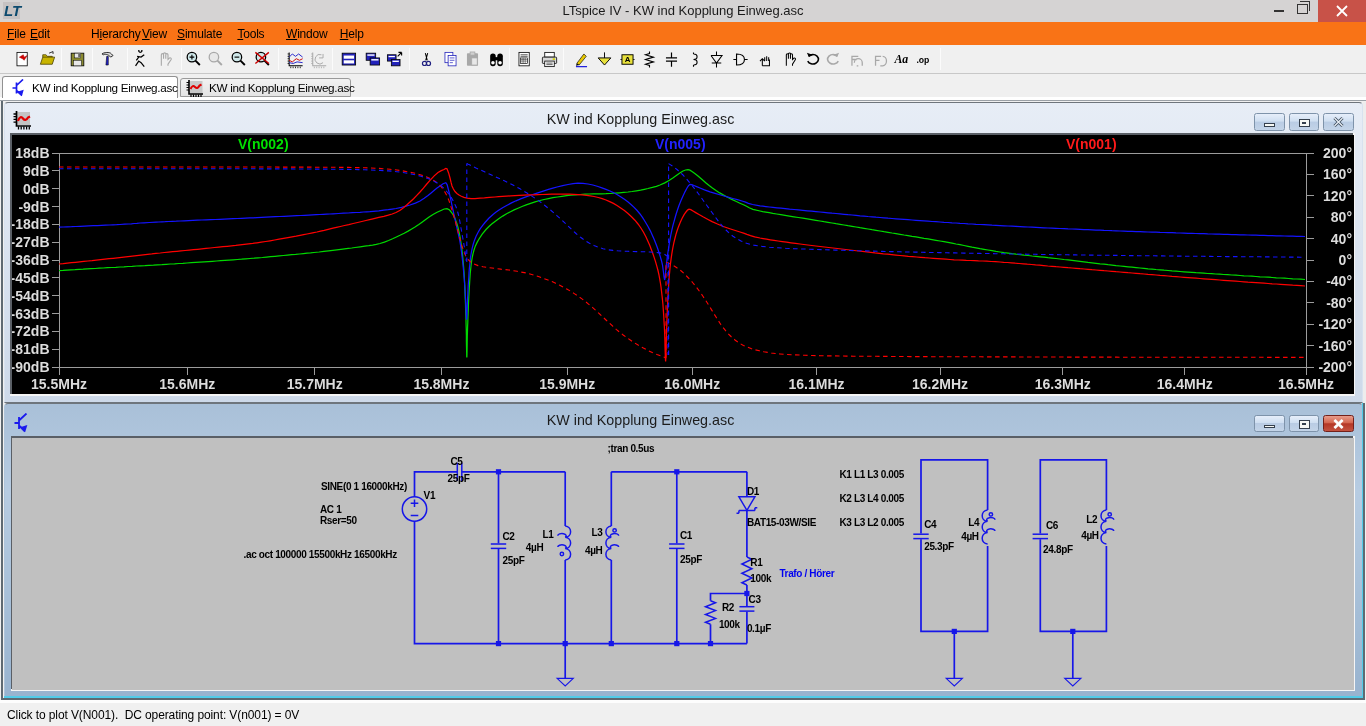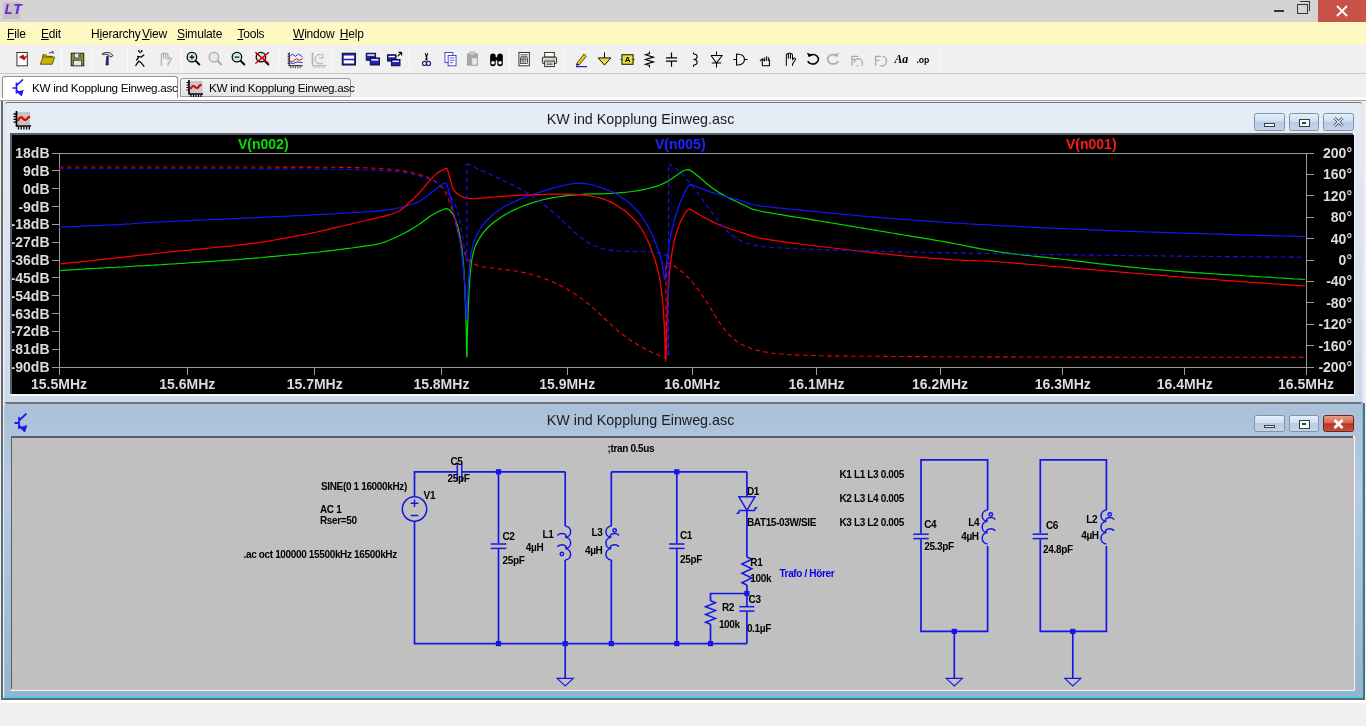--- a/index.html
+++ b/index.html
@@ -6,21 +6,21 @@
 .abs { position:absolute; }
 
 #titlebar { left:0; top:0; width:1366px; height:22px; background:#d5d3d3; }
 #titlebar .ttext { position:absolute; left:0; right:0; top:3px; text-align:center; font-size:13px; color:#1a1a1a; }
 #lticon { position:absolute; left:3px; top:2px; width:17px; height:17px; background:#c6c2c2; }
 #tb-min { position:absolute; left:1274px; top:10px; width:10px; height:2px; background:#333; }
 #tb-res { position:absolute; left:1297px; top:4px; width:11px; height:10px; border:1.6px solid #333; background:#d5d3d3; }
 #tb-res::before { content:""; position:absolute; left:1.5px; top:-4px; width:9px; height:9px; border:1.6px solid #333; border-bottom:none; border-left:none; }
 #tb-close { position:absolute; left:1317.6px; top:0; width:48.4px; height:22px; background:#c85248; }
 
-#menubar { left:0; top:22px; width:1366px; height:32px; background:#fef9c3; border-bottom:2px solid #be185d; }
+#menubar { left:0; top:22px; width:1366px; height:32px; background:#f97316; border-bottom:2px solid #be185d; }
 .mi { position:absolute; top:5px; font-size:12px; color:#000; letter-spacing:-0.2px; }
 
 #toolbar { left:0; top:45px; width:1366px; height:29px; background:#f0f0f0; border-bottom:1px solid #c8c8c8; }
 .tbi { position:absolute; top:4.5px; }
 .tsep { position:absolute; top:3px; width:1px; height:22px; background:#b4b4b4; border-right:1px solid #fbfbfb; }
 
 #tabbar { left:0; top:75px; width:1366px; height:26px; background:#f0f0f0; }
 #tabbar .strip { position:absolute; left:0; top:22px; width:1366px; height:3.8px; background:#fff; border-bottom:1.3px solid #9aa0a6; }
 .tab1 { position:absolute; left:2px; top:0.5px; width:176px; height:22.5px; background:#fff; border:1px solid #919191; border-bottom:none; border-radius:3px 3px 0 0; z-index:3; }
 .tab2 { position:absolute; left:180px; top:2.7px; width:171px; height:19.5px; background:linear-gradient(#f2f2f2,#e4e4e4); border:1px solid #9a9a9a; border-radius:3px 3px 0 0; }
@@ -37,37 +37,38 @@
 .gmin { left:9px; top:9px; width:11px; height:3.6px; background:#f6f8f4; border:1.2px solid #35404d; }
 .gres { left:9.5px; top:4.5px; width:10.5px; height:8.5px; background:#f6f8f4; border:1.4px solid #35404d; }
 .gres2 { position:absolute; left:2px; top:2px; width:3.5px; height:2px; background:#35404d; }
 
 #statusbar { left:0; top:703px; width:1366px; height:23px; background:#f0f0f0; }
 #statusbar span { position:absolute; left:7px; top:4.5px; font-size:12px; letter-spacing:-0.1px; color:#000; }
 </style></head>
 <body>
 <div id="root">
 <div class="abs" id="titlebar">
+  <div class="ttext">LTspice IV - KW ind Kopplung Einweg.asc</div>
   <div id="lticon">
-        <span style="position:absolute;left:1px;top:0px;font-family:Liberation Mono, monospace;font-style:italic;font-weight:bold;font-size:15px;color:#6d28d9">LT</span>
+        <span style="position:absolute;left:1px;top:0px;font-family:Liberation Sans, sans-serif;font-style:italic;font-weight:bold;font-size:15px;color:#0c4a6e">LT</span>
       </div>
   <div id="tb-min"></div>
       <div id="tb-res"></div>
   <div id="tb-close"><svg width="48" height="22" viewBox="0 0 48 22">
           <path d="M19 6 L29 16 M29 6 L19 16" stroke="#fff" stroke-width="1.8"></path>
         </svg></div>
 </div>
 <div class="abs" id="menubar">
       <div class="mi" style="left:7.1px"><span style="text-decoration:underline">F</span>ile</div>
-<div class="mi" style="left:41px"><span style="text-decoration:underline">E</span>dit</div>
+<div class="mi" style="left:30px"><span style="text-decoration:underline">E</span>dit</div>
 <div class="mi" style="left:91px">H<span style="text-decoration:underline">i</span>erarchy</div>
 <div class="mi" style="left:142px"><span style="text-decoration:underline">V</span>iew</div>
 <div class="mi" style="left:177.1px"><span style="text-decoration:underline">S</span>imulate</div>
 <div class="mi" style="left:237.4px"><span style="text-decoration:underline">T</span>ools</div>
-<div class="mi" style="left:293px"><span style="text-decoration:underline">W</span>indow</div>
+<div class="mi" style="left:286px"><span style="text-decoration:underline">W</span>indow</div>
 <div class="mi" style="left:339.8px"><span style="text-decoration:underline">H</span>elp</div>
     </div>
 <div class="abs" id="toolbar">
       <svg class="tbi" style="left:12.5px" width="19" height="19" viewBox="0 0 24 24">
         <rect x="5" y="3" width="13" height="17" fill="#fff" stroke="#000"></rect>
         <path d="M8 9 l5 -3 l1 3 l4 -2 l-4 6 l-2 -2 z" fill="#d40000" stroke="#900" stroke-width="0.6"></path>
       </svg>
 <svg class="tbi" style="left:37.5px" width="19" height="19" viewBox="0 0 24 24">
         <path d="M3 18 L6 9 L21 9 L18 18 Z M6 9 L6 6 L10 6 L12 8 L18 8 L18 9" fill="#c8b400" stroke="#4a4000"></path>
         <path d="M14 4 l5 -2 l0 3" fill="none" stroke="#000"></path>
@@ -509,12 +510,15 @@
 <text x="779.4" y="576.6" fill="#0000f0" text-anchor="start">Trafo / Hörer</text>
 </g>
 </svg>
 <div class="edge" style="left:3.5px;top:696.4px;width:1359px;height:1.6px;background:#52cbe8"></div>
 <div class="edge" style="left:1361.9px;top:402.8px;width:1.4px;height:295.2px;background:#52cbe8"></div>
 <div class="edge" style="left:1.4px;top:101px;width:2px;height:597.5px;background:#5f6a72"></div>
 <div class="edge" style="left:1362.5px;top:102px;width:3.5px;height:300.8px;background:#ededed"></div>
 <div class="edge" style="left:1363.3px;top:402.8px;width:1.5px;height:296.8px;background:#5f6a72"></div>
 <div class="edge" style="left:1.4px;top:698px;width:1362px;height:1.6px;background:#5f6a72"></div>
 <div class="edge" style="left:0px;top:699.6px;width:1366px;height:3.4px;background:#fdfdfd"></div>
+<div class="abs" id="statusbar">
+      <span>Click to plot V(N001).&nbsp; DC operating point: V(n001) = 0V</span>
+    </div>
 </div>
 </body></html>

